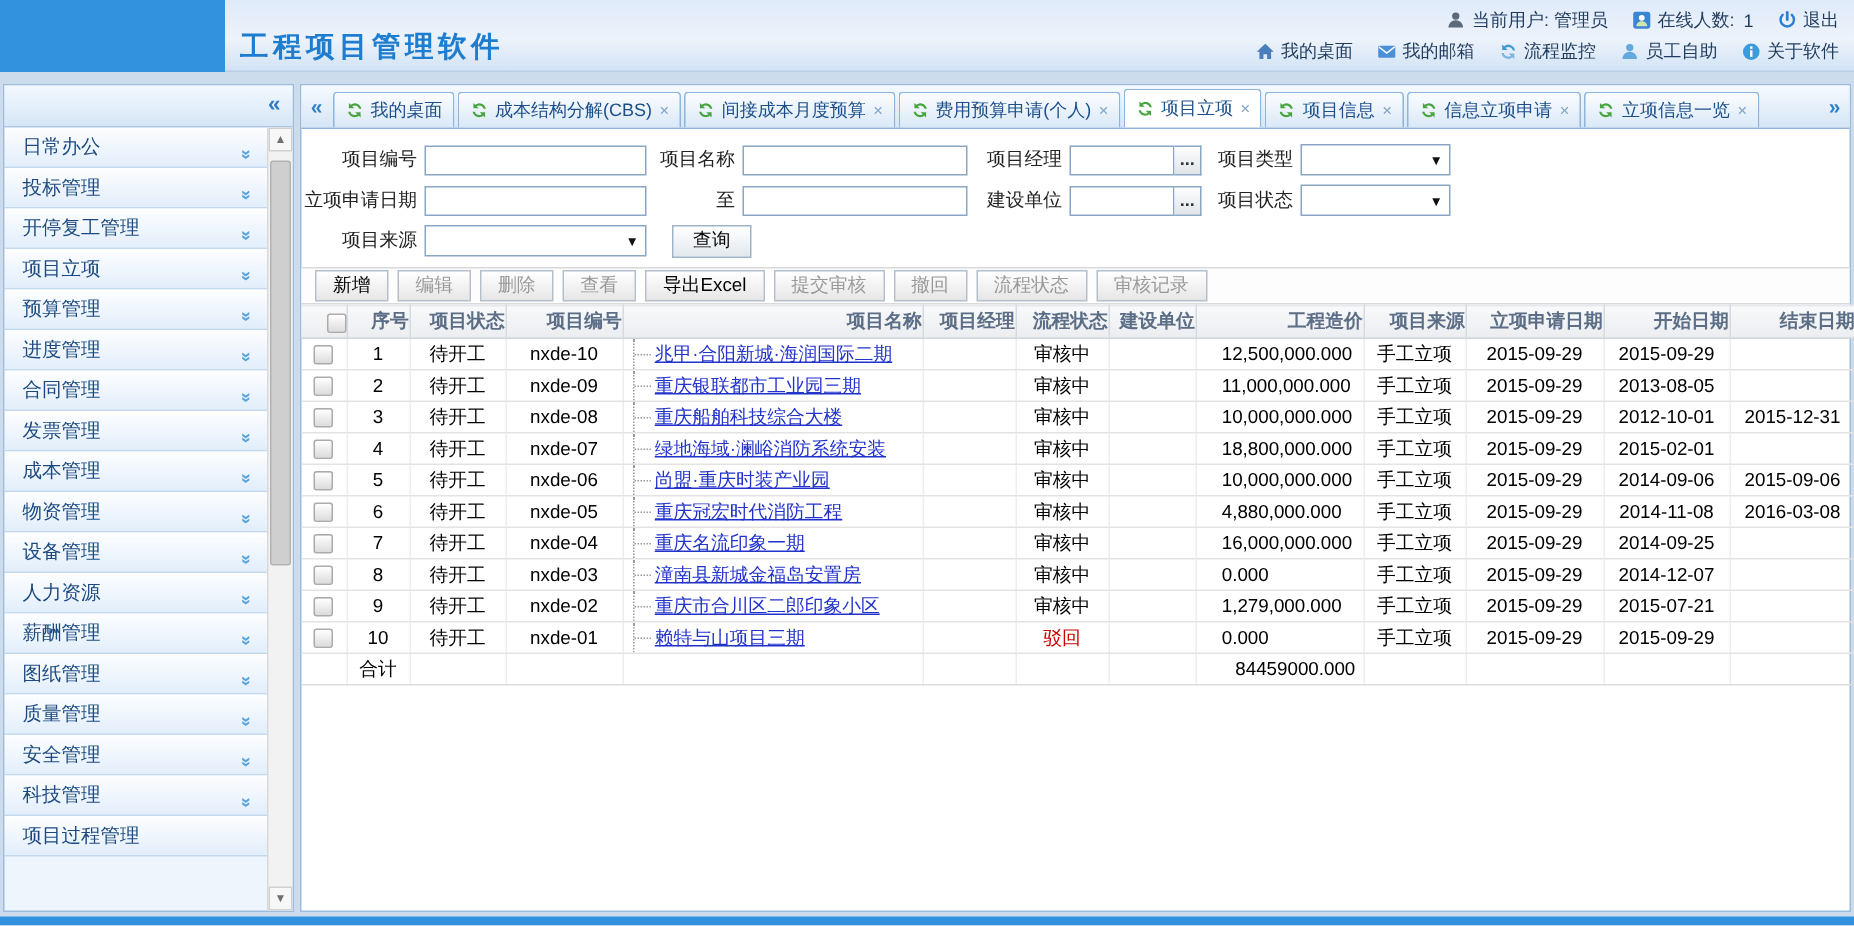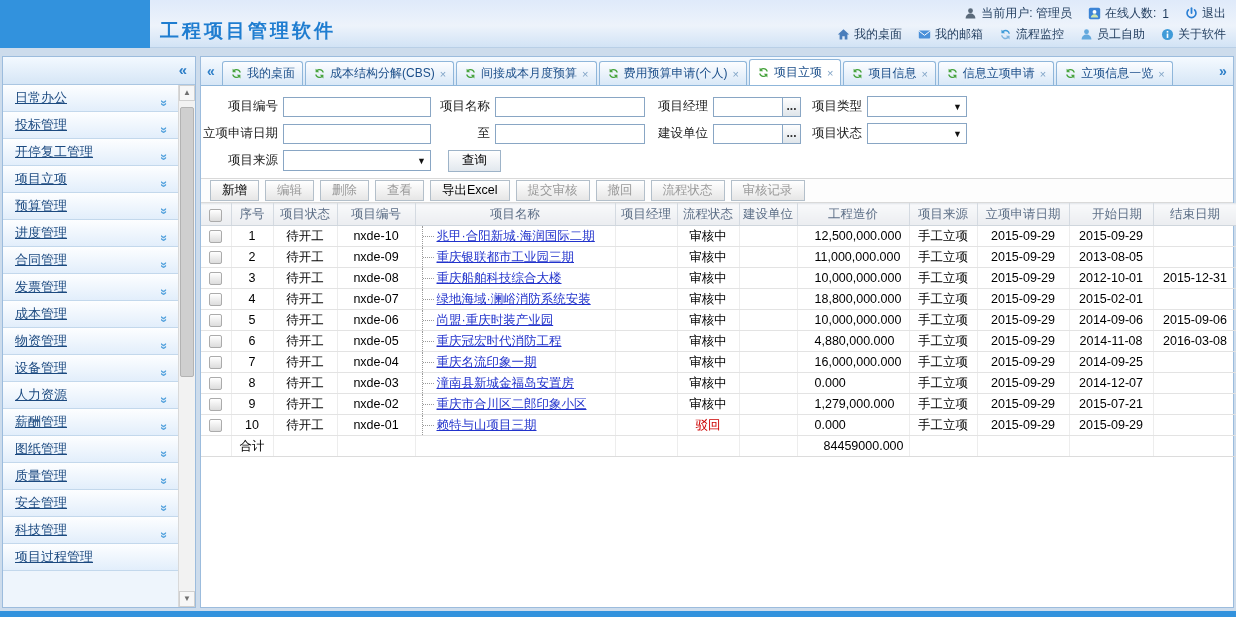--- a/index.html
+++ b/index.html
@@ -25,21 +25,21 @@
 
   
   #sidebar { position:absolute; left:2px; top:56px; width:194px; height:552px;
              background:#eef5fc; border:1px solid #9cbcdd; }
   #side-hdr { height:28px; background:linear-gradient(180deg,#f3f9ff,#d6e6f6);
               border-bottom:1px solid #aac6e2; position:relative; }
   #side-collapse { position:absolute; right:8px; top:4px; color:#2e7fc8; font-size:15px; font-weight:bold; cursor:pointer; }
   #side-menu { position:absolute; left:0; top:28px; right:17px; bottom:0; overflow:hidden; }
   .side-item { height:27px; line-height:26px; background:linear-gradient(180deg,#fdfeff,#e2eefb);
                border-bottom:1px solid #c3d8ec; position:relative; cursor:pointer; }
-  .side-item .lbl { margin-left:12px; color:#1c4a80; font-size:13px;text-decoration:underline; }
+  .side-item .lbl { margin-left:12px; color:#1c4a80; font-size:13px; }
   .side-item .chev { position:absolute; right:10px; top:5px; color:#58a4de; font-size:12px; font-weight:bold;
                      transform:rotate(90deg); }
   
   #side-scroll { position:absolute; right:0; top:28px; bottom:0; width:17px; background:#f2f2f2; border-left:1px solid #d9d9d9; }
   .sb-arrow { position:absolute; left:0; width:16px; height:16px; background:#f7f7f7; border:1px solid #d0d0d0;
               color:#707070; font-size:8px; text-align:center; line-height:14px; cursor:pointer; }
   #sb-up { top:0; } #sb-down { bottom:0; }
   #sb-thumb { position:absolute; left:1px; top:22px; width:14px; height:270px; background:#cfcfcf;
               border:1px solid #b3b3b3; border-radius:2px; cursor:grab; }
 
@@ -79,21 +79,21 @@
              padding:1px 0 1px 9px; display:flex; align-items:center; background:#fdfdfd; }
   .tb-btn { height:21px; padding:0 11px; margin-right:6px; border:1px solid #b3bfca;
             background:linear-gradient(180deg,#ffffff,#e6e6e6); font-size:12.5px; cursor:pointer; }
   .tb-btn.disabled { color:#9a9a9a; cursor:default; }
   .tb-btn.enabled { color:#000; }
 
   
   #grid { border-collapse:collapse; table-layout:fixed; width:1032px; }
   #grid th { height:22px; background:linear-gradient(180deg,#f8f9fb,#ebedf0);
              border-right:1px solid #d4dae1; border-bottom:1px solid #cfd6dd; border-top:1px solid #e6e9ed;
-             color:#5c6e86; font-weight:normal; font-size:12.5px; }
+             color:#5c6e86; font-weight:bold; font-size:12.5px;text-align:right; }
   #grid td { height:21px; border-right:1px solid #ededed; border-bottom:1px solid #e3e3e3;
              font-size:12.5px; color:#000; overflow:hidden; white-space:nowrap; position:relative; }
   #grid td.c { text-align:center; }
   #grid td.cost { padding-left:17px; }
   #grid tr.total td { border-bottom:1px solid #dcdcdc; }
   #grid td.total-cost { text-align:right; padding-right:5px; }
   .cbx { display:inline-block; width:13px; height:13px; border:1px solid #ababab; border-radius:2px;
          background:linear-gradient(180deg,#ffffff,#dcdcdc); vertical-align:middle; cursor:pointer; }
   .name-cell .vline { position:absolute; left:6px; top:0; bottom:0; border-left:1px dotted #9a9a9a; }
   .name-cell .conn { display:inline-block; width:11px; margin:0 3px 3px 7px; border-bottom:1px dotted #9a9a9a; }

